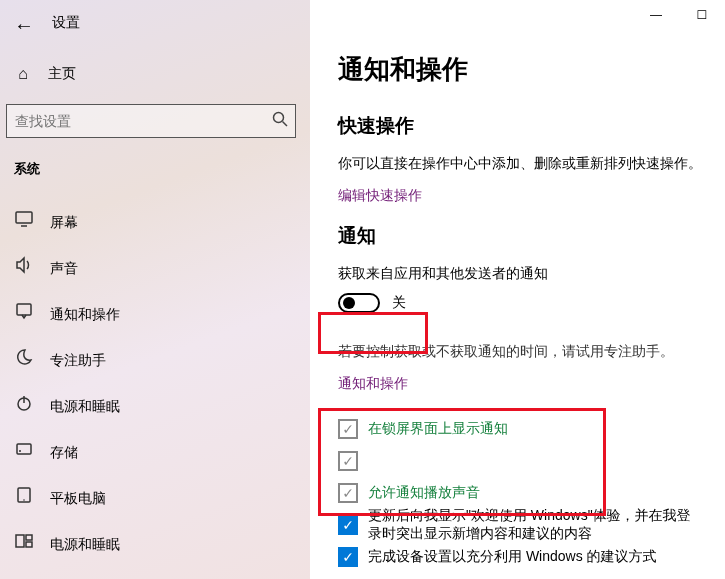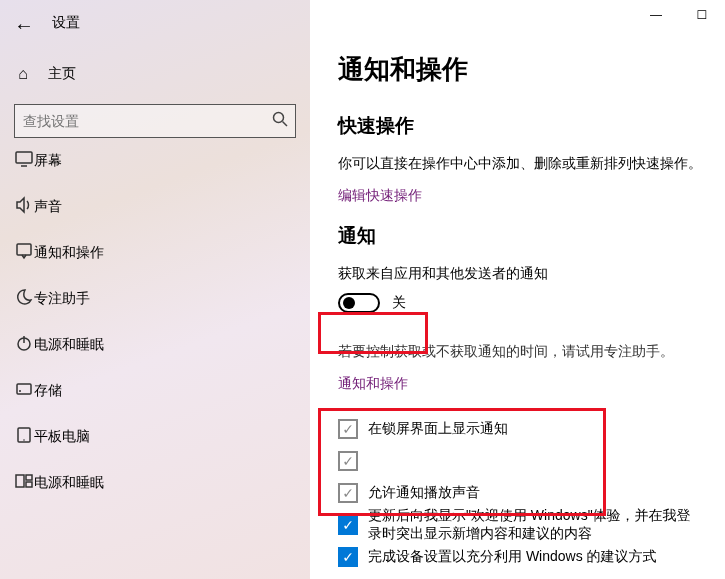--- a/index.html
+++ b/index.html
@@ -40,21 +40,21 @@
   .home-row {
     display: flex;
     align-items: center;
     gap: 16px;
     padding: 0 14px;
     height: 40px;
     margin-top: 14px;
   }
   .home-row .icon { width: 18px; text-align: center; font-size: 16px; }
   .search-wrap {
-    margin: 10px 14px 0 14px;
+    margin: 10px 14px 0 6px;
     position: relative;
   }
   .search-input {
     width: 100%;
     height: 34px;
     border: 1px solid #555;
     background: rgba(255,255,255,0.45);
     padding: 0 32px 0 8px;
     font-size: 14px;
     outline: none;
@@ -68,22 +68,22 @@
     font-size: 15px;
     color: #444;
   }
   .group-label {
     font-weight: 600;
     font-size: 13px;
     padding: 22px 14px 8px 14px;
   }
   .nav-item {
     display: flex;
-    align-items: center;
-    gap: 0;
+    align-items: flex-end;
+    gap: 16px;
     padding: 0 14px;
     height: 46px;
     cursor: pointer;
   }
   .nav-item .icon {
     width: 20px;
     text-align: center;
     font-size: 16px;
     color: #333;
   }
@@ -175,21 +175,21 @@
     display: flex;
     align-items: center;
     justify-content: center;
     font-size: 14px;
     line-height: 1;
     flex-shrink: 0;
   }
   .cbx.disabled { border-color: #888; color: #888; }
   .cbx.blue { background: #0078d7; border-color: #0078d7; color: #fff; }
   .check-row .clabel { font-size: 14px; }
-  .check-row.disabled .clabel { color: #000000; }
+  .check-row.disabled .clabel { color: #15803d; }
   
   .hl {
     position: absolute;
     border: 3px solid #e81123;
     pointer-events: none;
   }
 </style>
 </head>
 <body>
 
@@ -209,20 +209,21 @@
     <div class="search-wrap">
       <input class="search-input" placeholder="查找设置" style="">
       <span class="search-icon">
         <svg width="16" height="16" viewBox="0 0 16 16">
             <circle cx="6.5" cy="6.5" r="5" fill="none" stroke="#444" stroke-width="1.5"></circle>
             <line x1="10.5" y1="10.5" x2="15" y2="15" stroke="#444" stroke-width="1.5"></line>
           </svg>
       </span>
     </div>
 
+    <div class="group-label">系统</div>
 
     <div class="nav-item">
       <span class="icon">
         <svg width="18" height="18" viewBox="0 0 18 18">
             <rect x="1" y="2" width="16" height="11" rx="1" fill="none" stroke="#333" stroke-width="1.5"></rect>
             <line x1="6" y1="16" x2="12" y2="16" stroke="#333" stroke-width="1.5"></line>
           </svg>
       </span>
       <span class="label">屏幕</span>
     </div>

